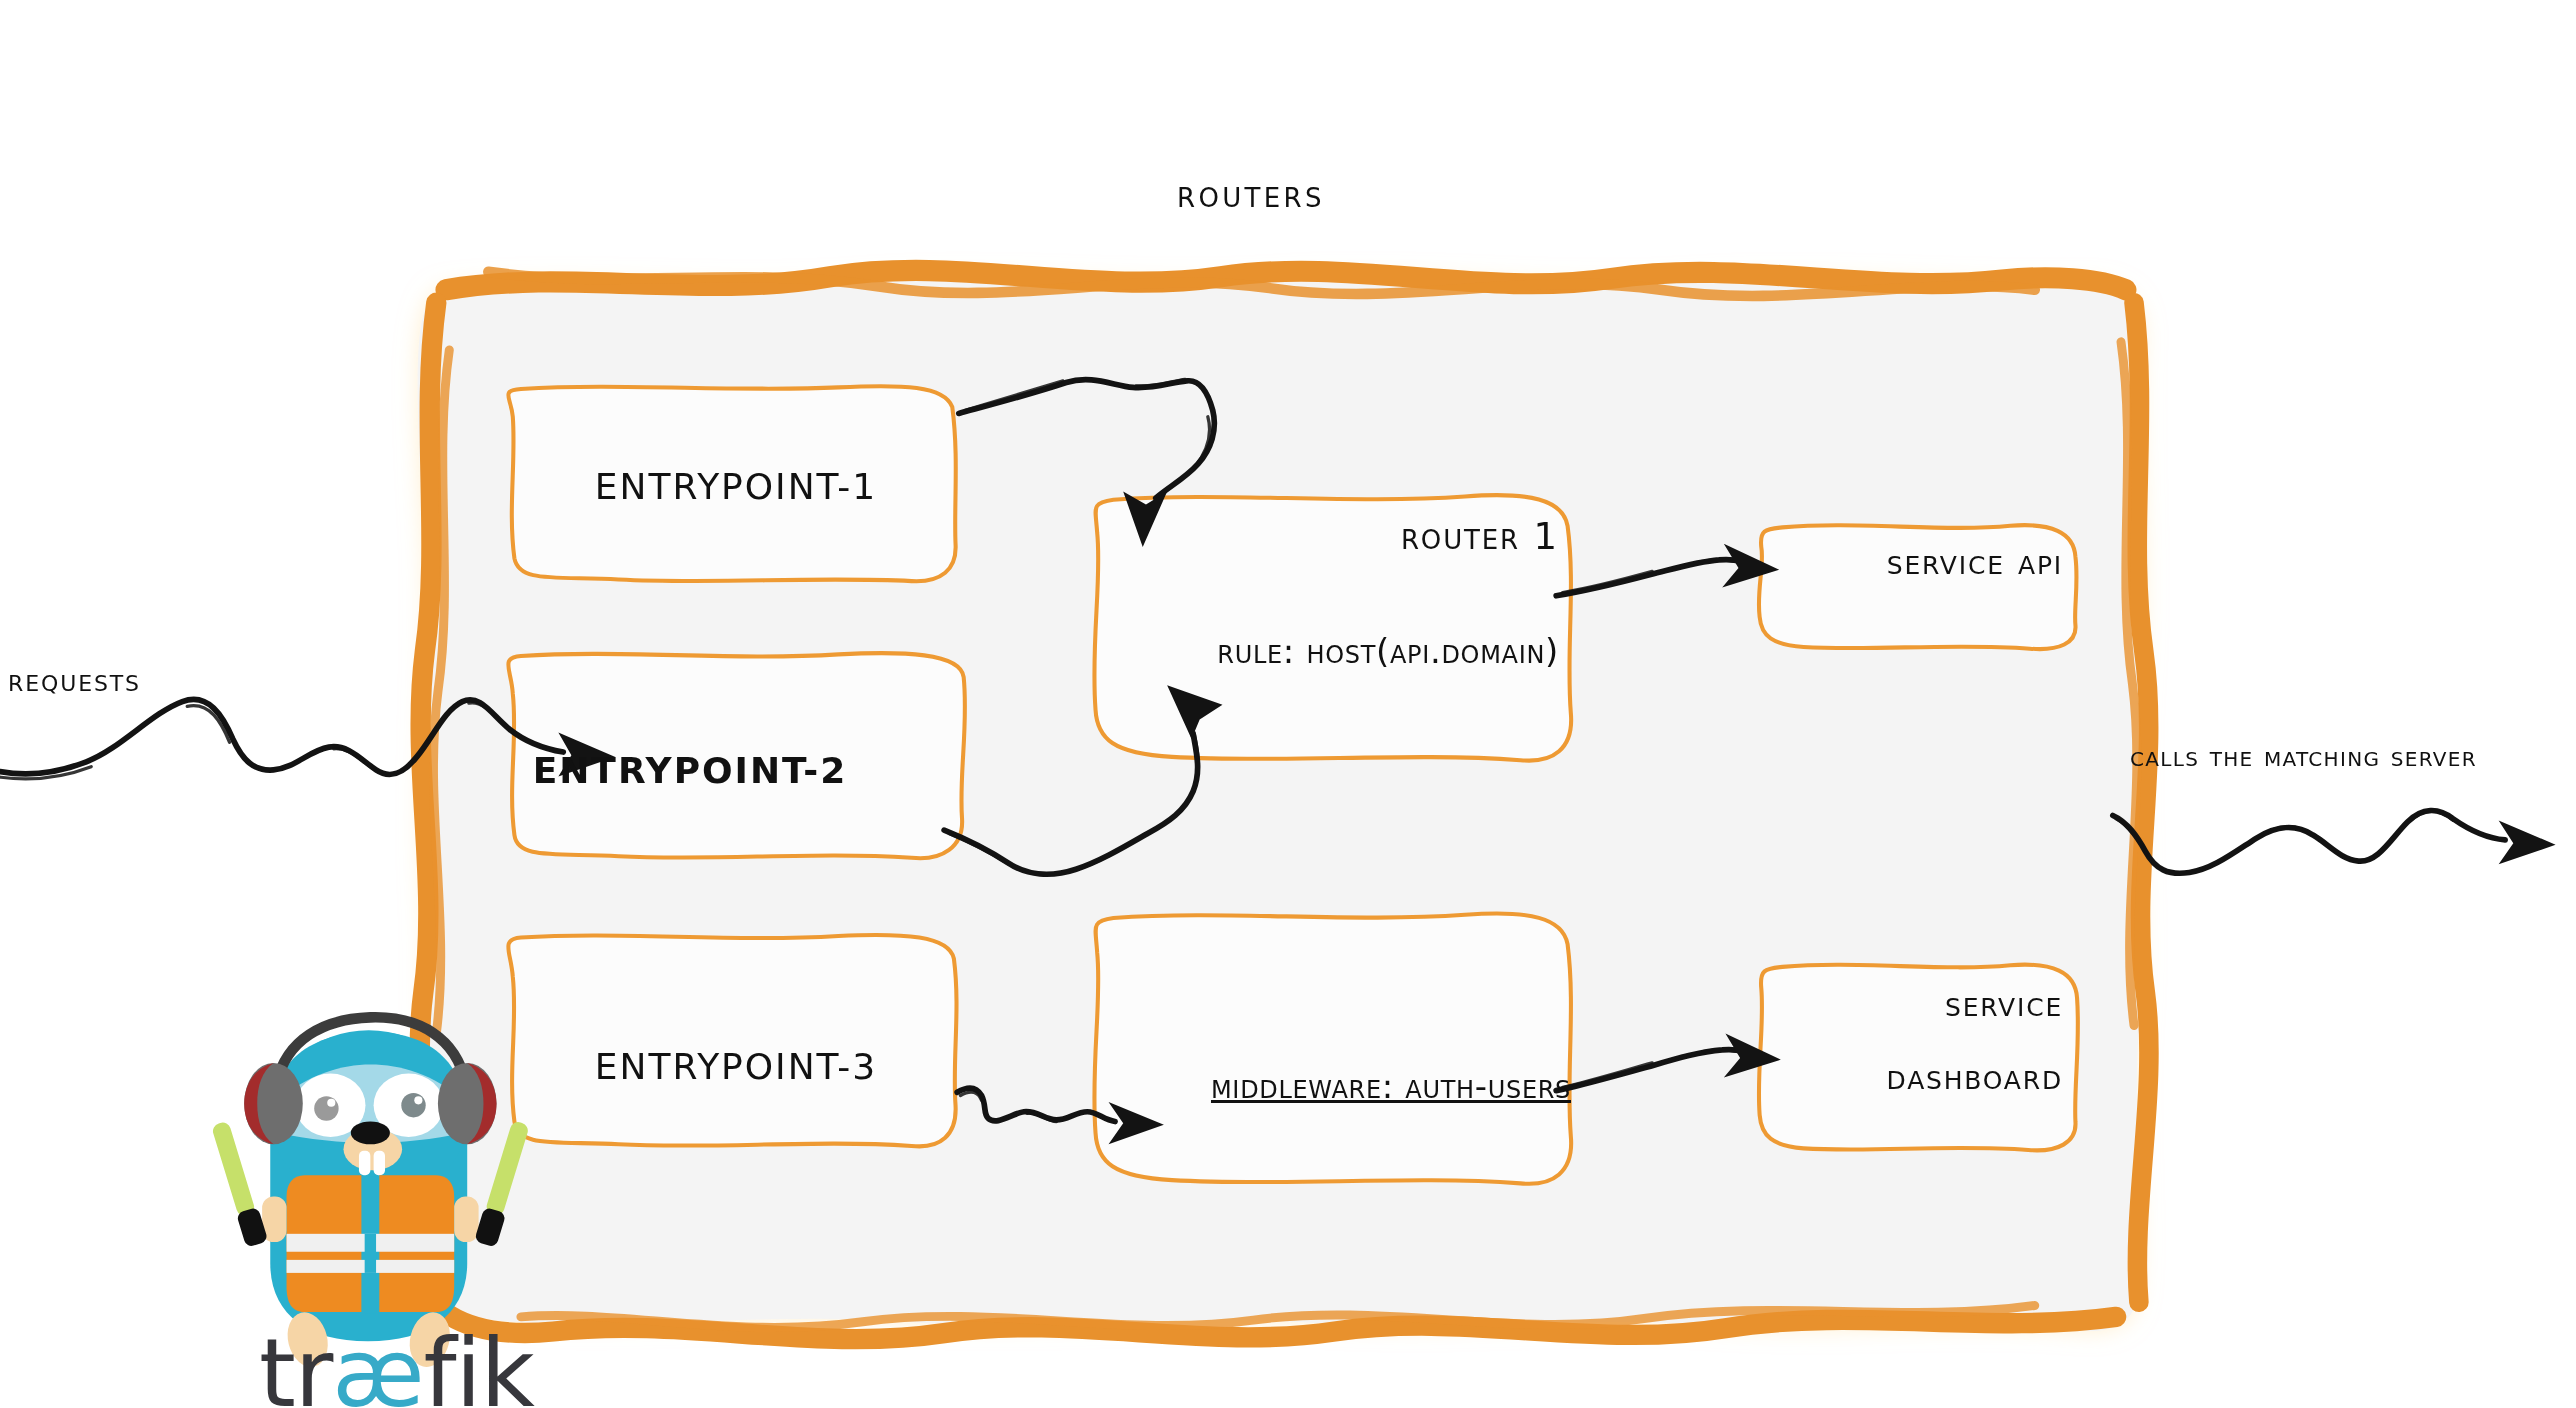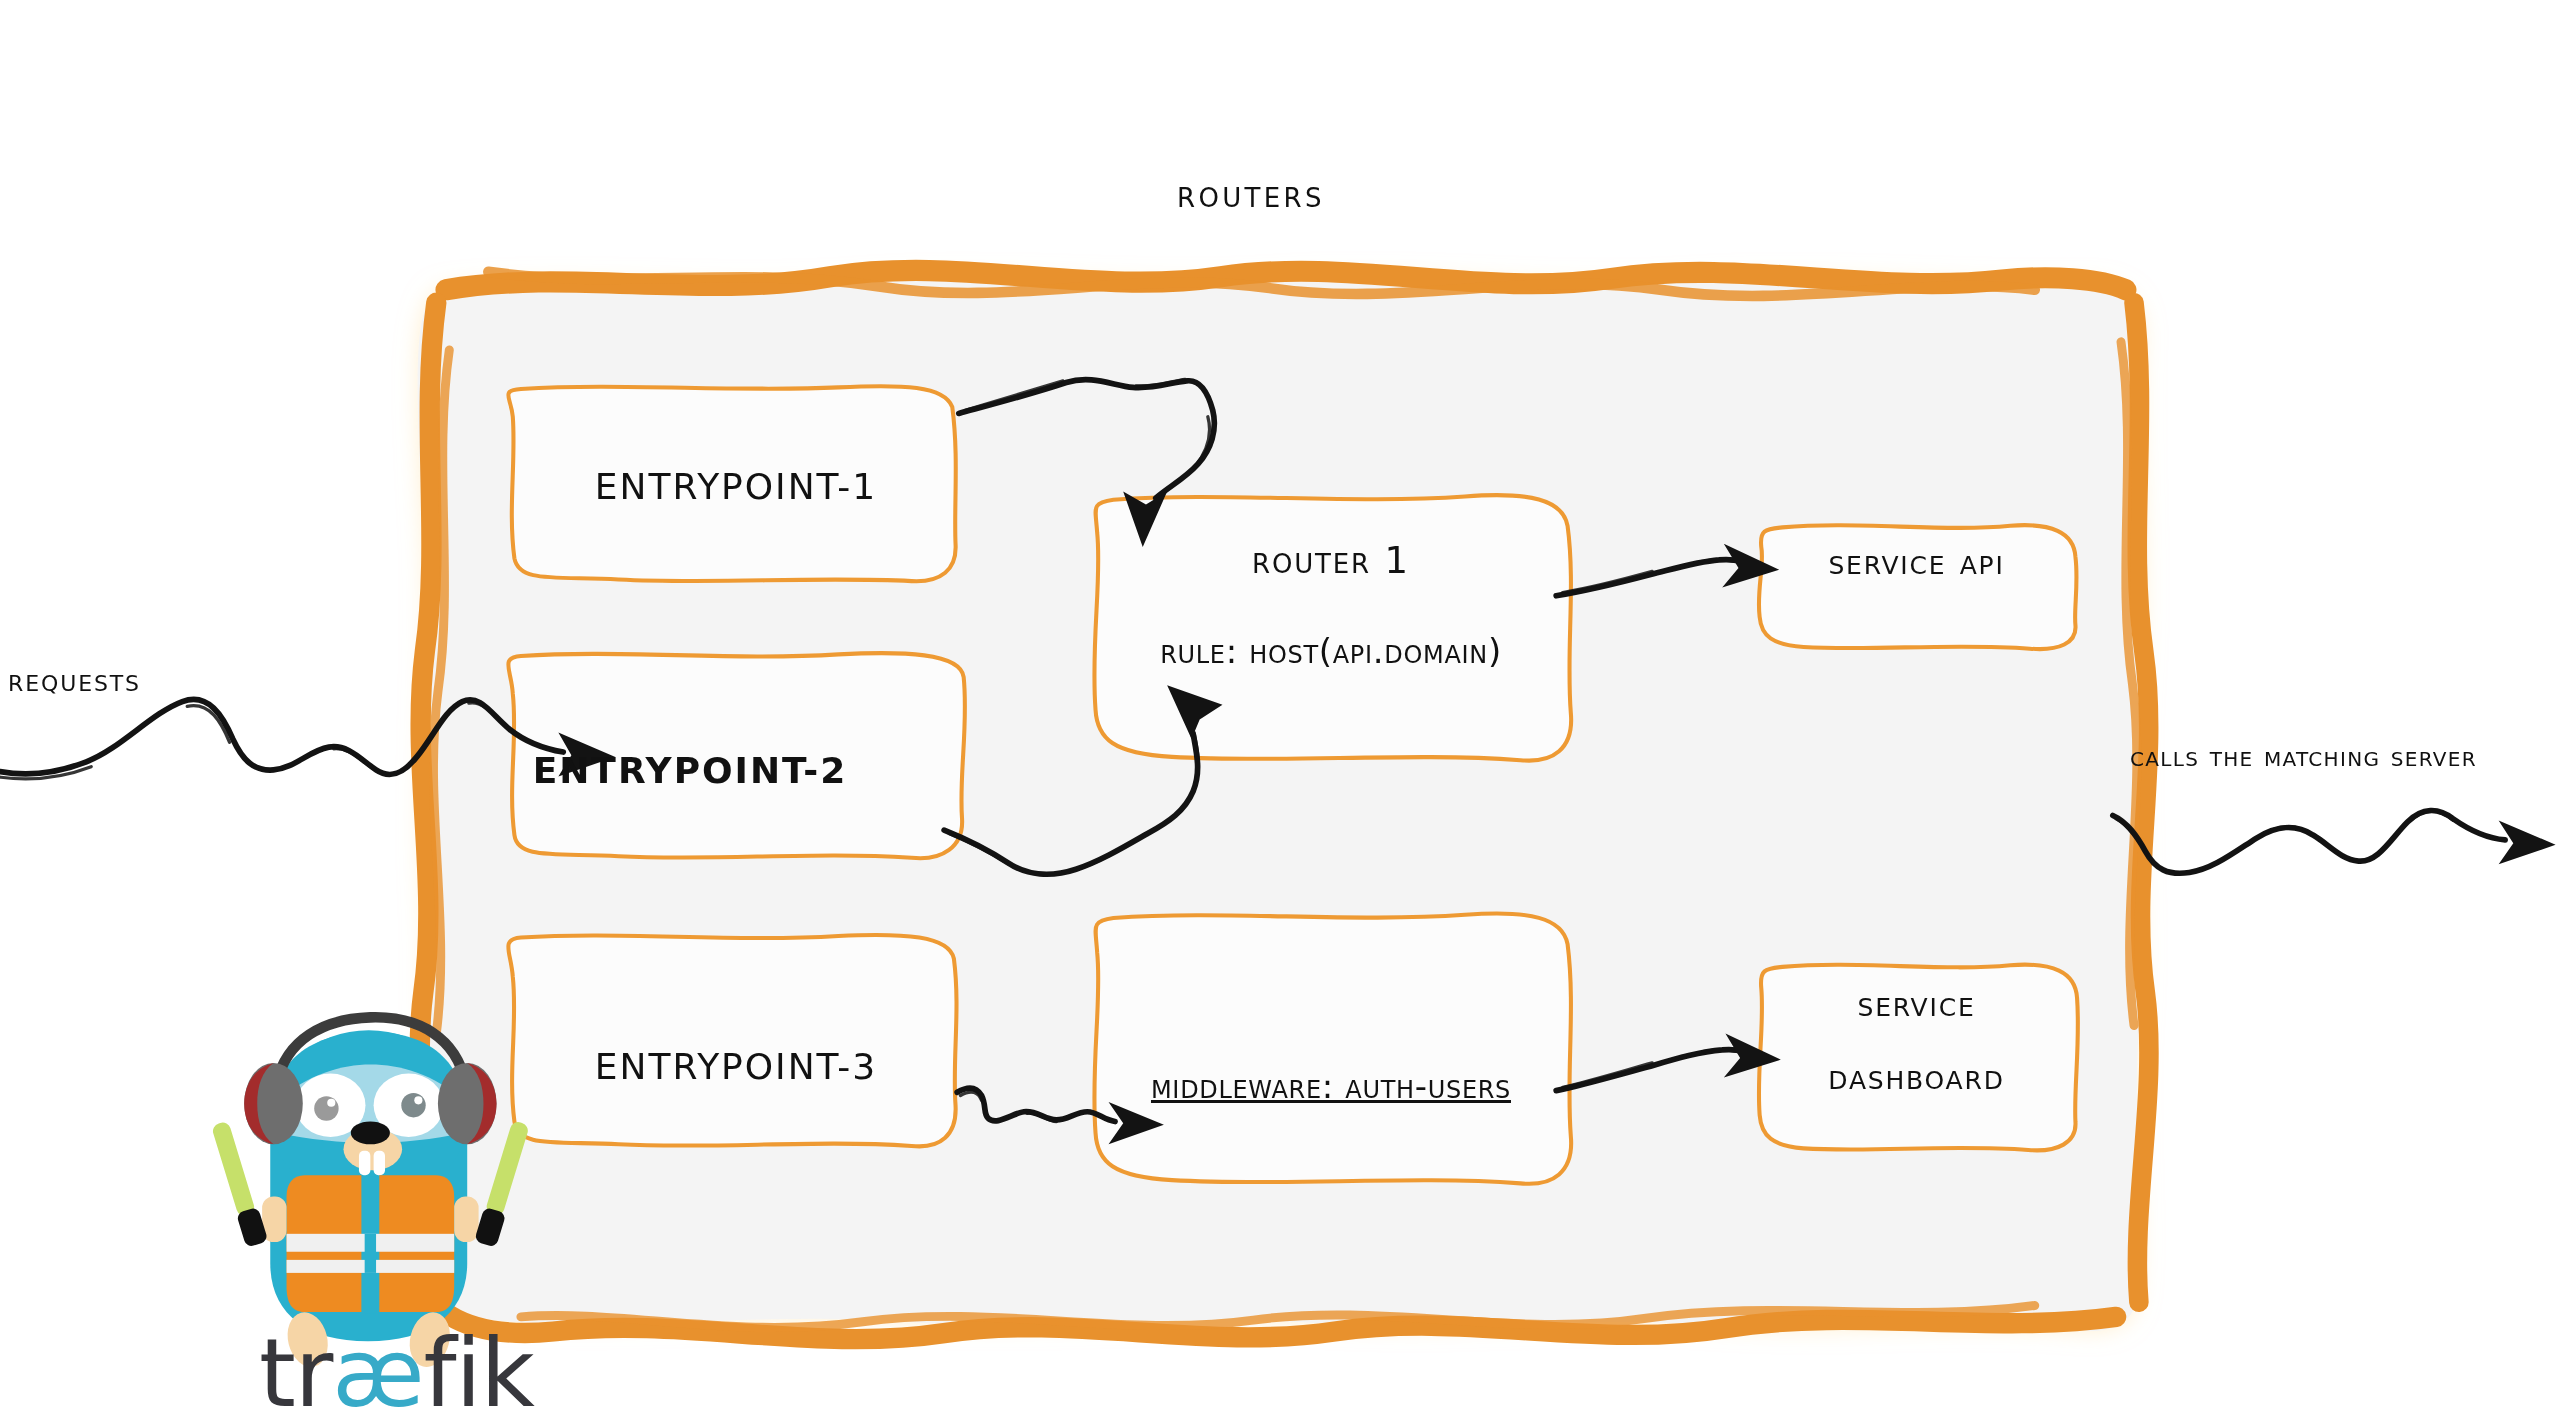--- a/index.html
+++ b/index.html
@@ -26,21 +26,21 @@
     width: 2576px;
     height: 1408px;
   }
   .lbl {
     position: absolute;
     color: #111111;
     font-family: "DejaVu Sans", sans-serif;
     font-weight: 400;
     white-space: nowrap;
     letter-spacing: 0.02em;
-    text-align: center;
+    text-align: right;
   }
   
   .sc { font-variant: small-caps; text-transform: lowercase; }
   .caps { text-transform: uppercase; }
 
   #title-routers {
     left: 1177px; top: 173px;
     font-size: 37px;
     letter-spacing: 0.09em;
   }
@@ -57,21 +57,21 @@
 
   .ep-label {
     font-size: 36px;
     letter-spacing: 0.055em;
     text-align: center;
   }
   #ep1-label { left: 512px; top: 466px; width: 448px; }
   #ep2-label { left: 512px; top: 750px; width: 356px; font-weight: bold; }
   #ep3-label { left: 512px; top: 1032px; width: 448px; margin-top: 14px; }
 
-  #r1-title { left: 1103px; top: 515px; width: 456px; font-size: 37px; letter-spacing: 0.05em; margin-top: 24px; }
+  #r1-title { left: 1103px; top: 515px; width: 456px; font-size: 37px; letter-spacing: 0.05em; }
   #r1-rule  { left: 1103px; top: 631px; width: 456px; font-size: 34px; letter-spacing: 0.02em; }
 
   #r2-title { left: 1103px; top: 936px; width: 456px; font-size: 37px; letter-spacing: 0.05em; }
   #r2-rule  { left: 1091px; top: 1012px; width: 480px; font-size: 29px; letter-spacing: 0.01em; }
   #r2-mw    { left: 1091px; top: 1066px; width: 480px; font-size: 34px; letter-spacing: 0.02em; text-decoration: underline; }
 
   #svc-api-label   { left: 1770px; top: 541px;  width: 293px; font-size: 36px; letter-spacing: 0.05em; }
   #svc-dash-line1  { left: 1770px; top: 983px; width: 293px; font-size: 36px; letter-spacing: 0.05em; }
   #svc-dash-line2  { left: 1770px; top: 1056px; width: 293px; font-size: 36px; letter-spacing: 0.05em; }
 

